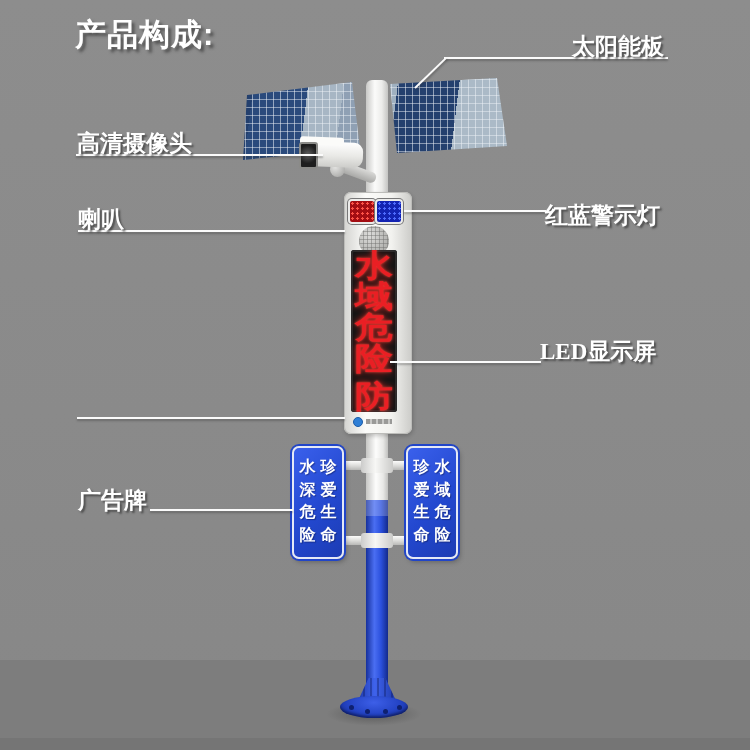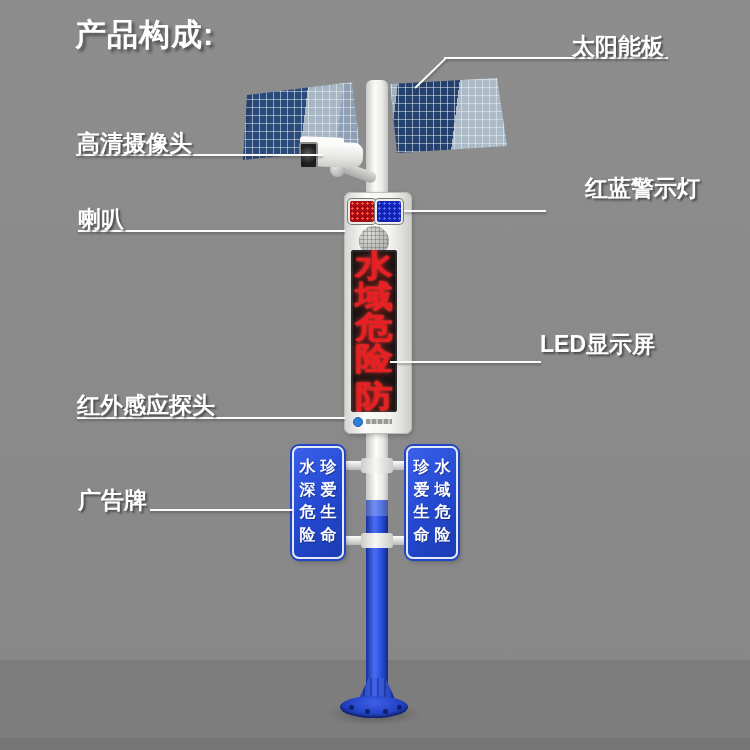--- a/index.html
+++ b/index.html
@@ -126,23 +126,22 @@
   <div class="cline" style="left:76px;top:154px;width:247px;"></div>
   <div class="cline" style="left:78px;top:230px;width:267px;"></div>
   <div class="cline" style="left:404px;top:210px;width:142px;"></div>
   <div class="cline" style="left:390px;top:361px;width:151px;"></div>
   <div class="cline" style="left:77px;top:417px;width:268px;"></div>
   <div class="cline" style="left:150px;top:509px;width:143px;"></div>
 
   <div class="lbl" style="left:77px;top:128px;">高清摄像头</div>
   <div class="lbl" style="left:572px;top:31px;">太阳能板</div>
   <div class="lbl" style="left:78px;top:204px;">喇叭</div>
-  <div class="lbl" style="left:545px;top:173px;margin-left:40px;">红蓝警示灯</div>
-  <div class="lbl" style="left:540px;top:329px;">LED显示屏</div>
-  <div class="lbl" style="left:77px;top:390px;">红外感应探头</div>
+  <div class="lbl" style="left:545px;top:200px;">红蓝警示灯</div>
+  <div class="lbl" style="left:540px;top:336px;font-family:Liberation Serif, serif;">LED显示屏</div>
   <div class="lbl" style="left:78px;top:485px;">广告牌</div>
 
   <div class="pole-top"></div>
   <div class="pole-mid"></div>
   <div class="pole-blue"></div>
 
   <div class="panel panel-left">
       <div class="cells"></div>
     </div>
   <div class="panel panel-right">

